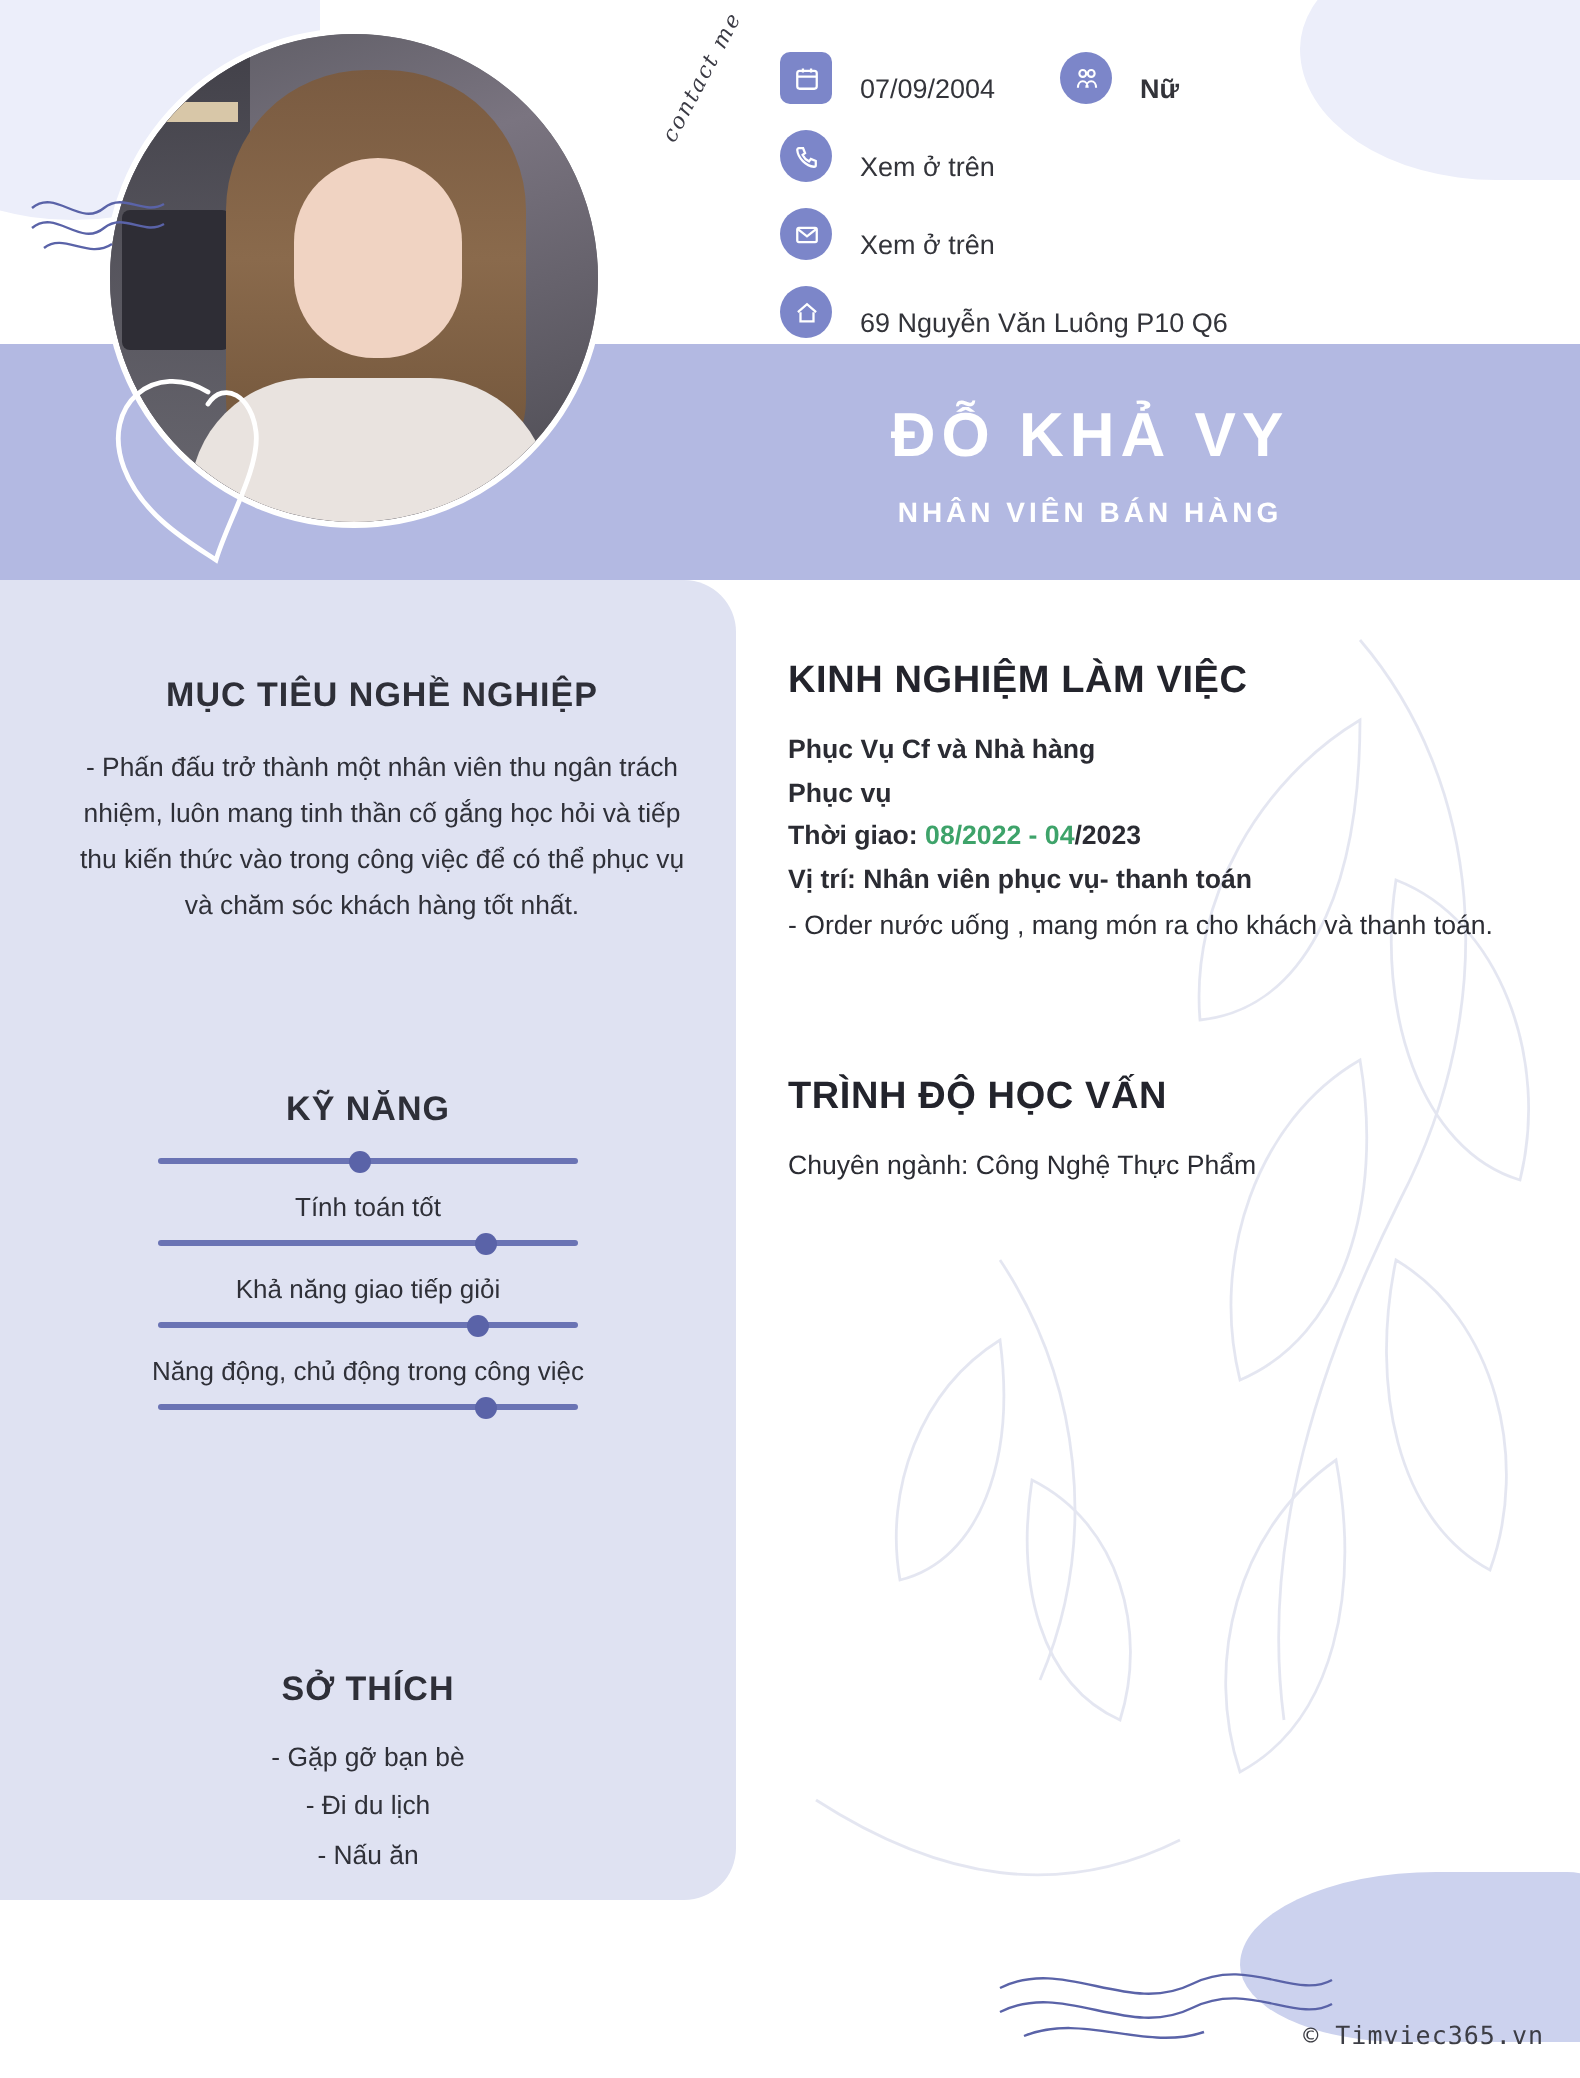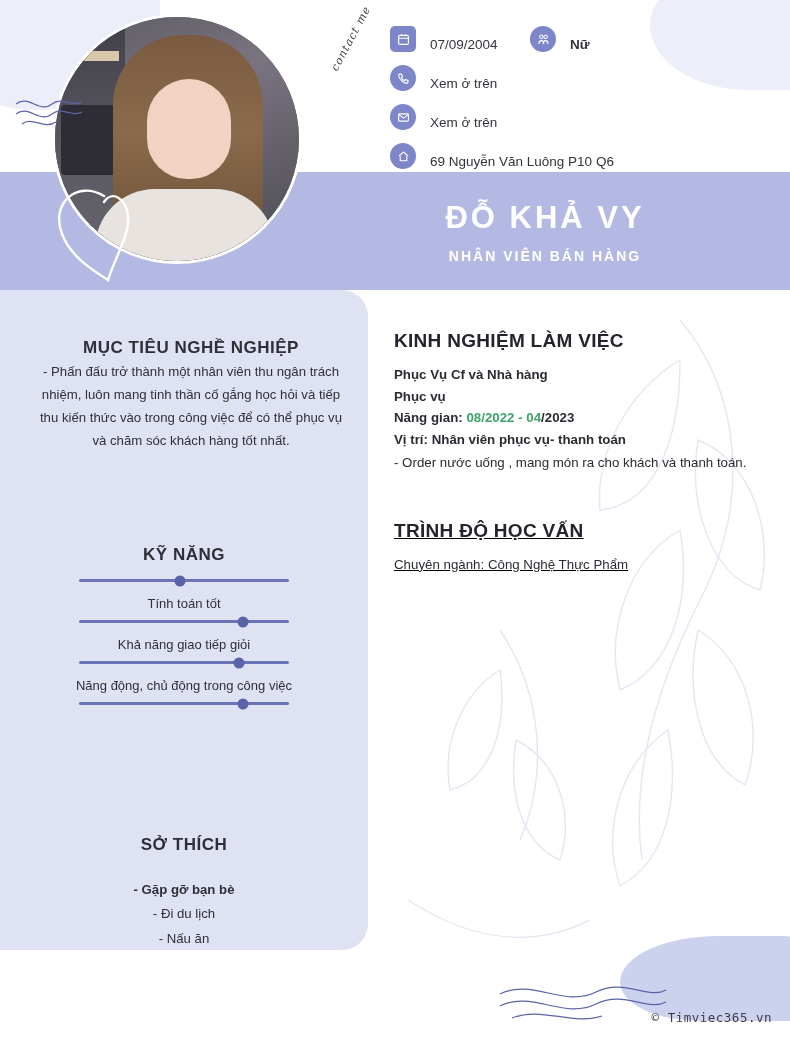--- a/index.html
+++ b/index.html
@@ -368,21 +368,21 @@
 
   <div class="name-block">
     <div class="name">ĐỖ KHẢ VY</div>
     <div class="role">NHÂN VIÊN BÁN HÀNG</div>
   </div>
 
   <div class="left-card"></div>
 
   <div style="position:absolute; left:35px; top:338px; width:312px;">
     <div class="l-title">MỤC TIÊU NGHỀ NGHIỆP</div>
-    <div class="l-body" style="margin-top:2px;">- Phấn đấu trở thành một nhân viên thu ngân trách nhiệm, luôn mang tinh thần cố gắng học hỏi và tiếp thu kiến thức vào trong công việc để có thể phục vụ và chăm sóc khách hàng tốt nhất.</div>
+    <div class="l-body" style="margin-top:14px;">- Phấn đấu trở thành một nhân viên thu ngân trách nhiệm, luôn mang tinh thần cố gắng học hỏi và tiếp thu kiến thức vào trong công việc để có thể phục vụ và chăm sóc khách hàng tốt nhất.</div>
   </div>
 
   <div style="position:absolute; left:28px; top:545px; width:312px;">
     <div class="l-title">KỸ NĂNG</div>
 
     <div class="skill">
       <div class="bar">
         <span class="knob" style="left:48%;"></span>
       </div>
     </div>
@@ -404,37 +404,37 @@
     <div class="skill">
       <div class="skill-label">Năng động, chủ động trong công việc</div>
       <div class="bar">
         <span class="knob" style="left:78%;"></span>
       </div>
     </div>
   </div>
 
   <div style="position:absolute; left:28px; top:835px; width:312px;">
     <div class="l-title">SỞ THÍCH</div>
-    <div class="hobby" style="margin-top:23px;font-weight:bold;">- Gặp gỡ bạn bè</div>
+    <div class="hobby" style="margin-top:12px;">- Gặp gỡ bạn bè</div>
     <div class="hobby">- Đi du lịch</div>
     <div class="hobby">- Nấu ăn</div>
   </div>
 
   <div class="right">
     <div>
       <div class="r-title">KINH NGHIỆM LÀM VIỆC</div>
       <div class="r-line b">Phục Vụ Cf và Nhà hàng</div>
       <div class="r-line b">Phục vụ</div>
       <div class="r-line b">
-        <span>Năng gian: </span><span class="accent">08/2022 - 04</span><span>/2023</span>
+        <span>Thời giao: </span><span class="accent">08/2022 - 04</span><span>/2023</span>
       </div>
       <div class="r-line b">Vị trí: Nhân viên phục vụ- thanh toán</div>
       <div class="r-line" style="margin-top:2px;">- Order nước uống , mang món ra cho khách và thanh toán.</div>
     </div>
 
-    <div style="margin-top:46px;text-decoration:underline;">
+    <div style="margin-top:64px;">
       <div class="r-title">TRÌNH ĐỘ HỌC VẤN</div>
       <div class="r-line">Chuyên ngành: Công Nghệ Thực Phẩm</div>
     </div>
   </div>
 
   <div class="footer">© Timviec365.vn</div>
 </div>
 
 </body></html>

